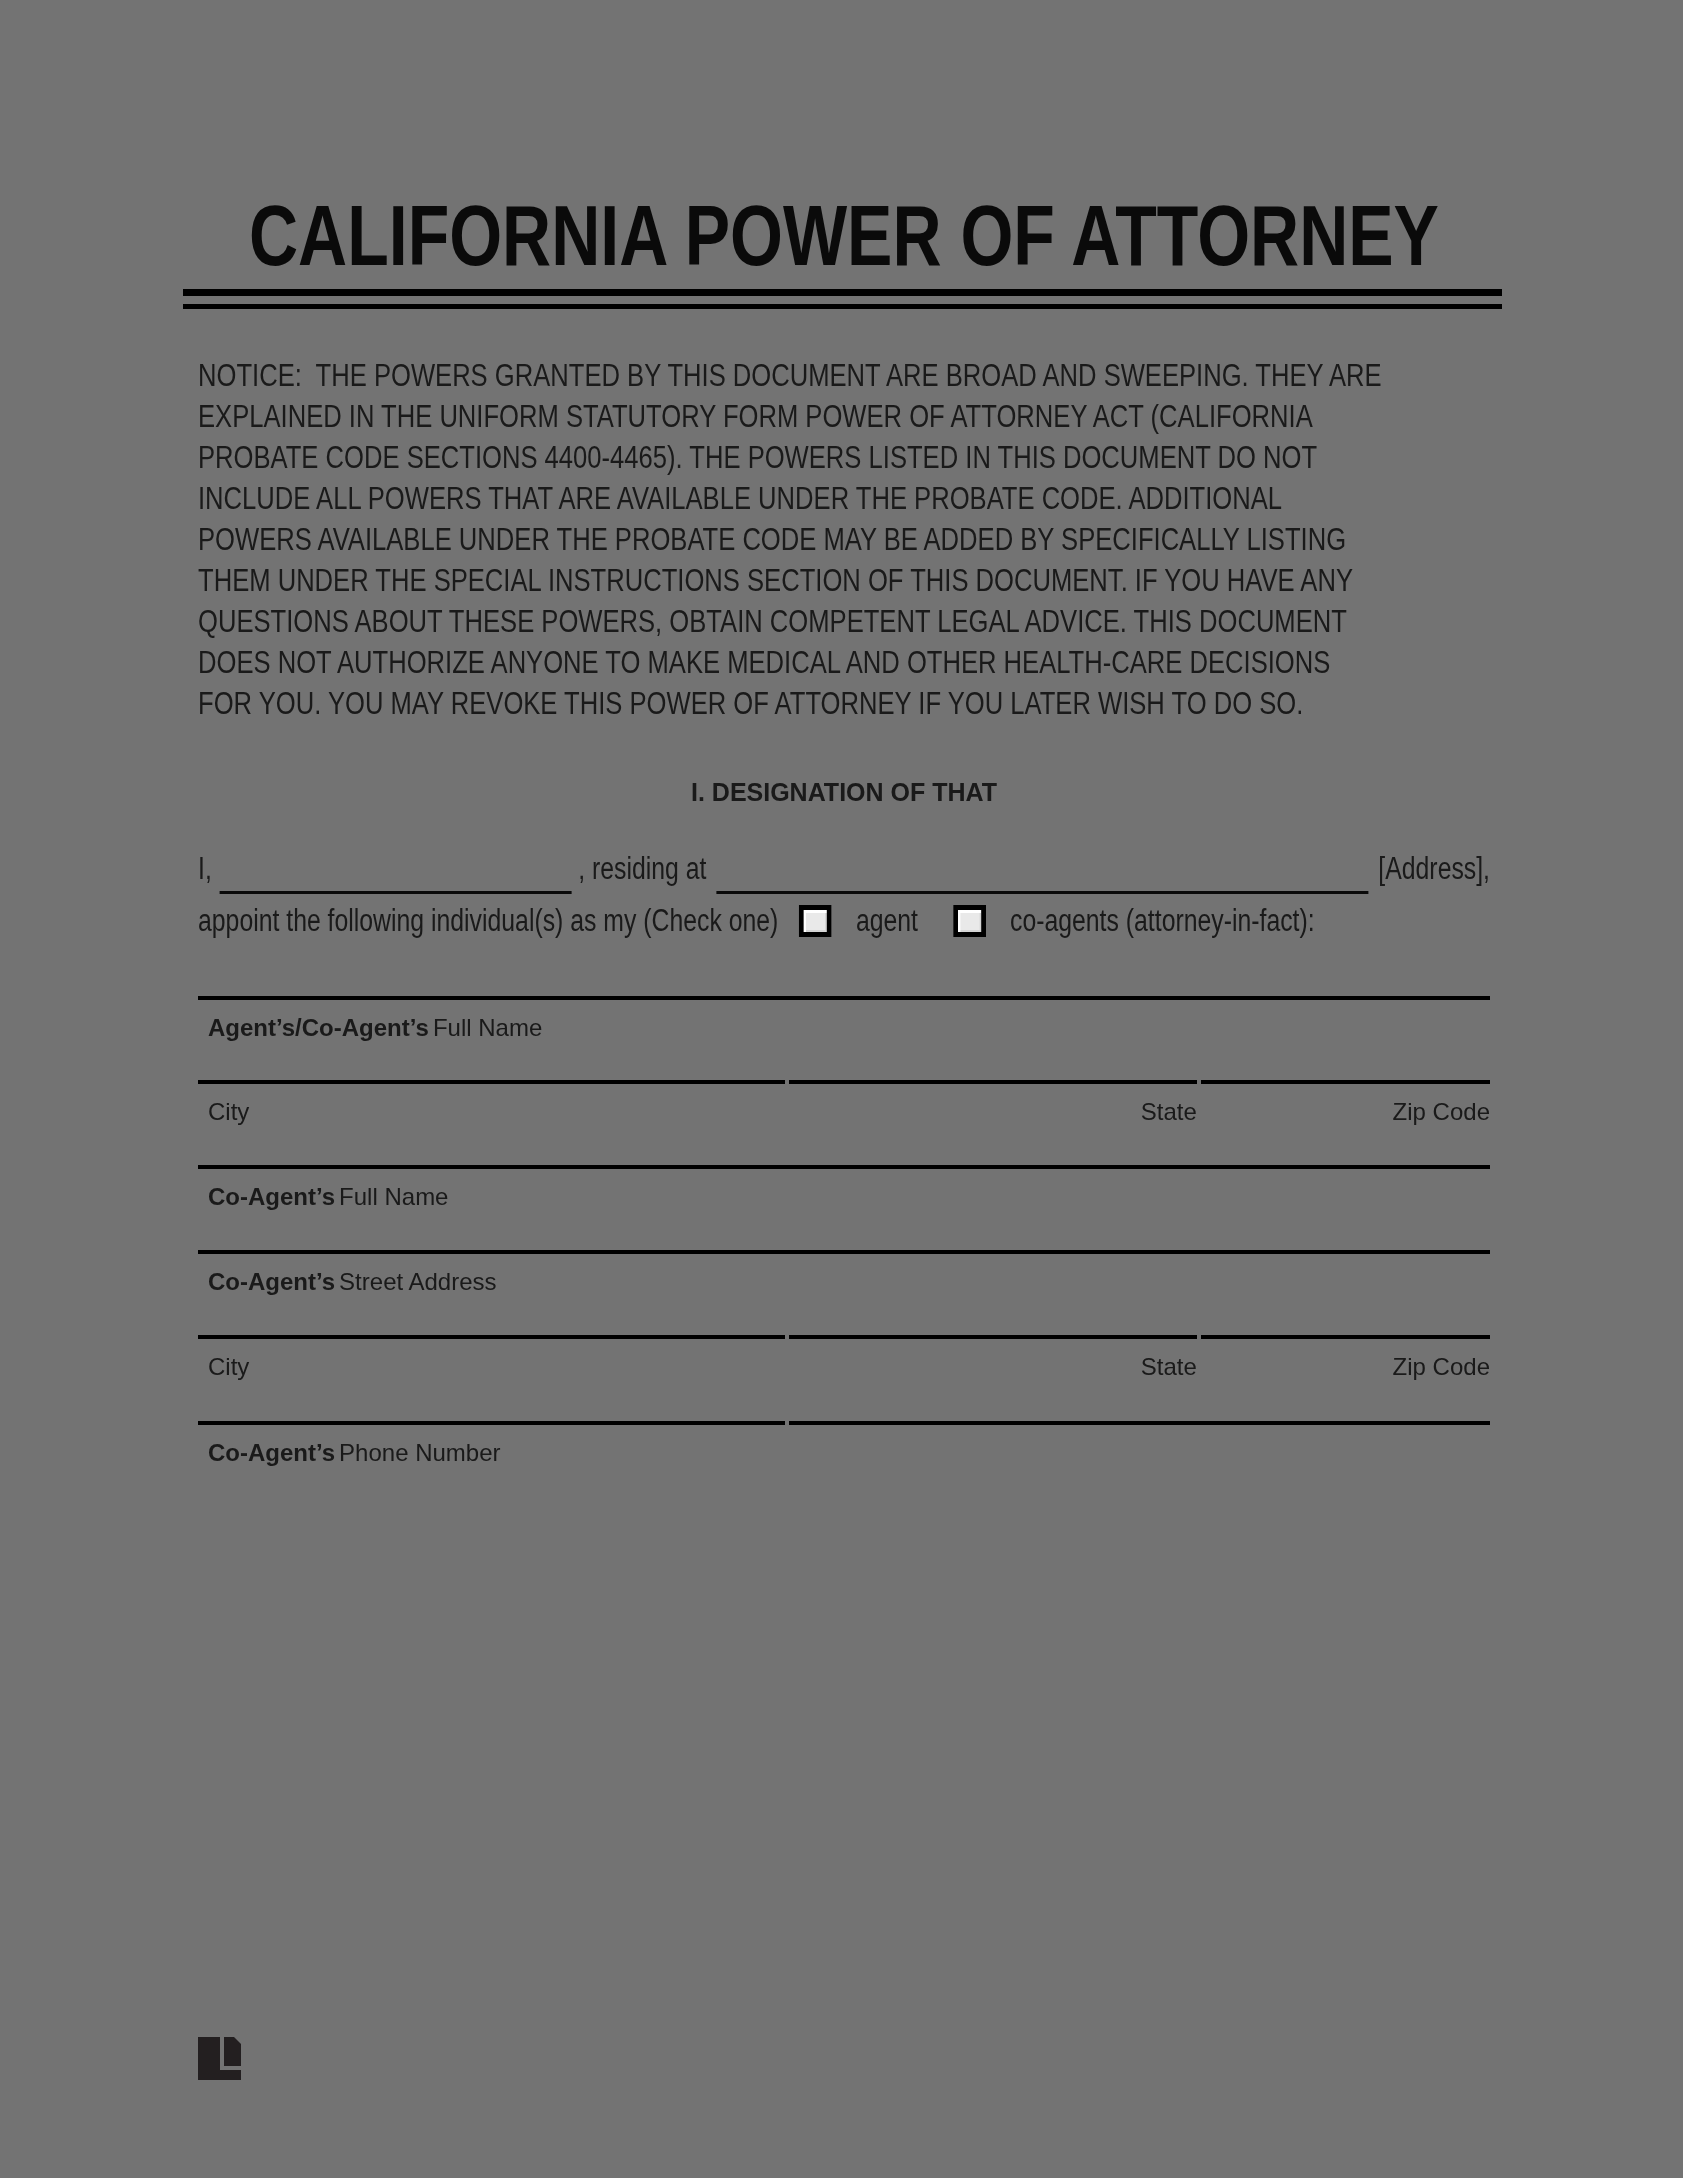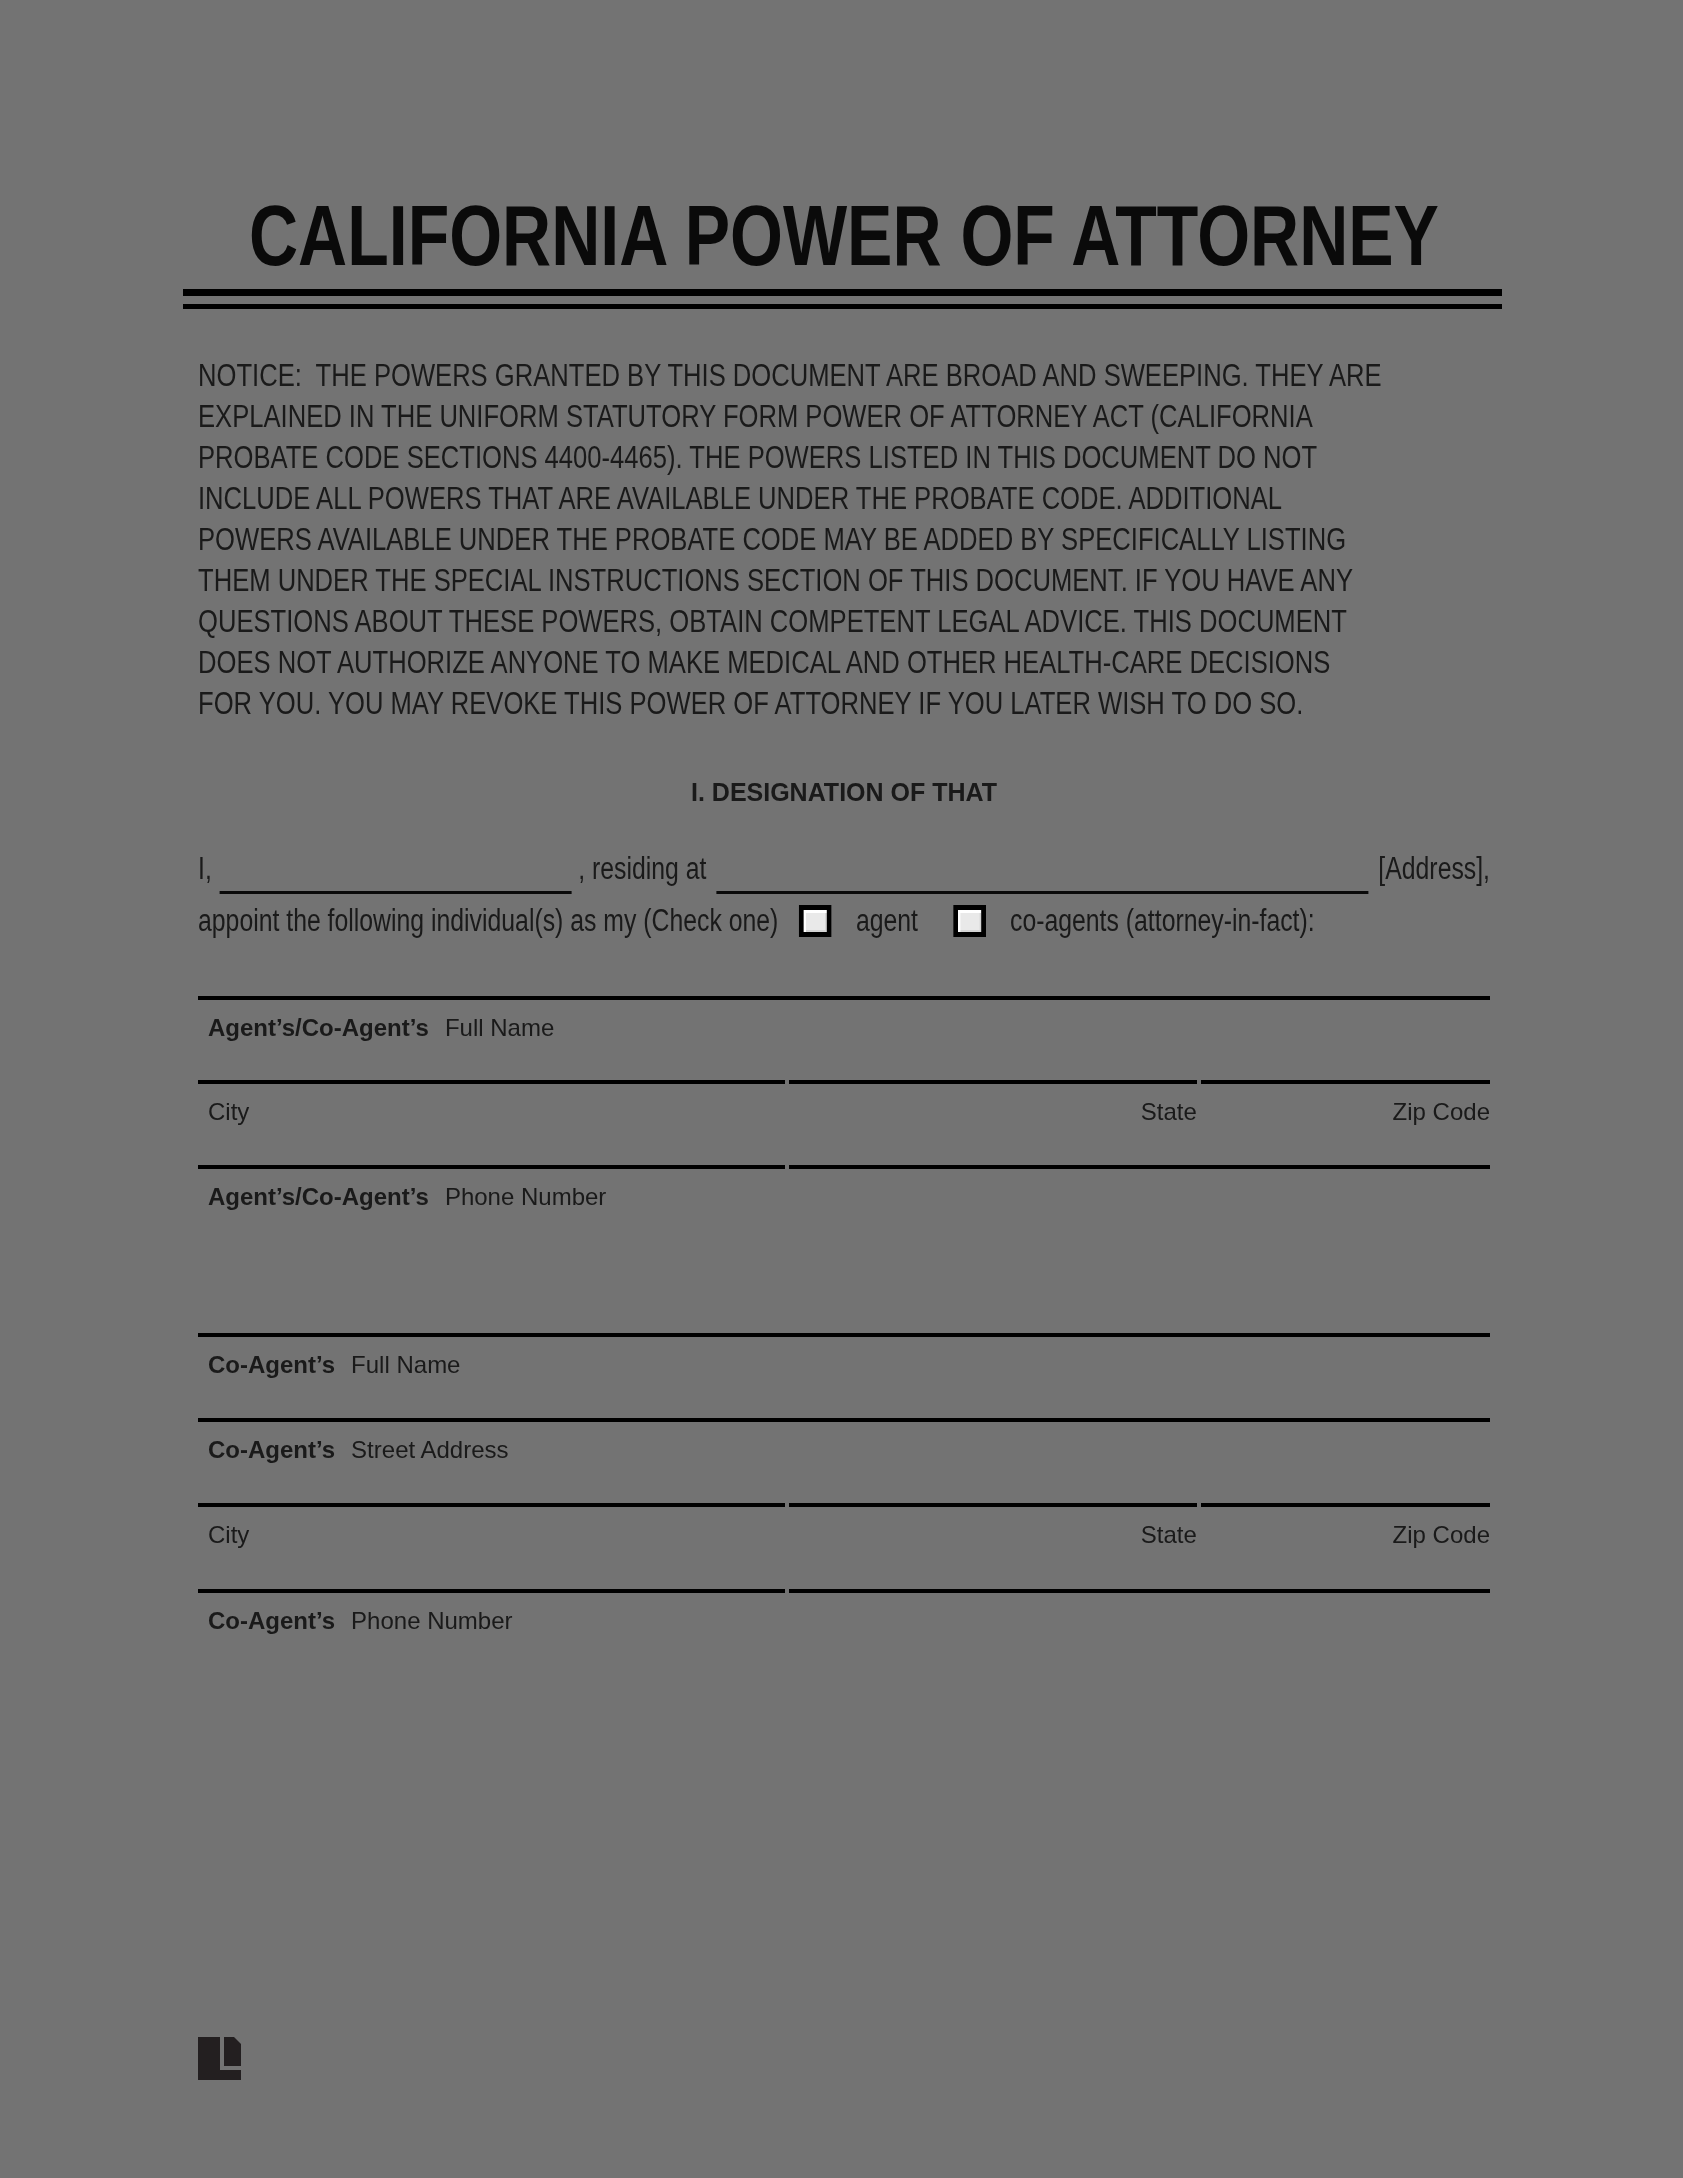--- a/index.html
+++ b/index.html
@@ -17,21 +17,21 @@
   .dline1{display:flex;align-items:baseline;white-space:nowrap;}
   .blank{display:inline-block;border-bottom:3px solid #0a0a0a;}
   .b1{width:440px;margin:0 8px 0 10px;}
   .b2{flex:1;margin:0 12px 0 12px;}
   .dline2{display:flex;align-items:center;height:50px;margin-top:2px;white-space:nowrap;}
   .cb{display:inline-block;width:41px;height:32px;border:5px solid #000;border-left-width:6px;border-right-width:6px;background:#e9e9e9;box-shadow:inset 3px 3px 0 #ffffff,inset -2px -2px 0 #d4d4d4;box-sizing:border-box;}
   .cbA{margin:0 30px 0 26px;}
   .cbB{margin:0 30px 0 44px;}
   .ftable{margin-top:50px;font-size:24px;}
   .frow{border-top:4px solid #000;box-sizing:border-box;padding:14px 0 0 10px;}
-  .fl b{margin-right:16px;}
+  .fl b{margin-right:4px;}
   .r85{height:84px;} .r86{height:85px;} .r87{height:86px;} .r170{height:168px;} .rlast{min-height:119px;}
   .csz{display:flex;box-sizing:border-box;}
   .csz .cell{border-top:4px solid #000;box-sizing:border-box;padding:14px 0 0 10px;height:100%;}
   .c1{width:45.4%;margin-right:4px;}
   .c2{width:31.6%;margin-right:4px;text-align:right;}
   .c3{flex:1;text-align:right;}
   .prow{display:flex;box-sizing:border-box;}
   .prow .pcell{border-top:4px solid #000;box-sizing:border-box;height:100%;}
   .p1{width:45.4%;margin-right:4px;padding:14px 0 0 10px;}
   .p2{flex:1;}
@@ -83,26 +83,20 @@
         <span class="fl"><b>Agent’s/Co-Agent’s</b><span>Full Name</span></span>
       </div>
 
 
       <div class="csz r86">
         <div class="cell c1"><span>City</span></div>
         <div class="cell c2"><span>State</span></div>
         <div class="cell c3"><span>Zip Code</span></div>
       </div>
 
-      <div class="prow r170">
-        <div class="pcell p1">
-          <span class="fl"><b>Agent’s/Co-Agent’s</b><span>Phone Number</span></span>
-        </div>
-        <div class="pcell p2"></div>
-      </div>
 
       <div class="frow r86">
         <span class="fl"><b>Co-Agent’s</b><span>Full Name</span></span>
       </div>
 
       <div class="frow r86">
         <span class="fl"><b>Co-Agent’s</b><span>Street Address</span></span>
       </div>
 
       <div class="csz r87">

